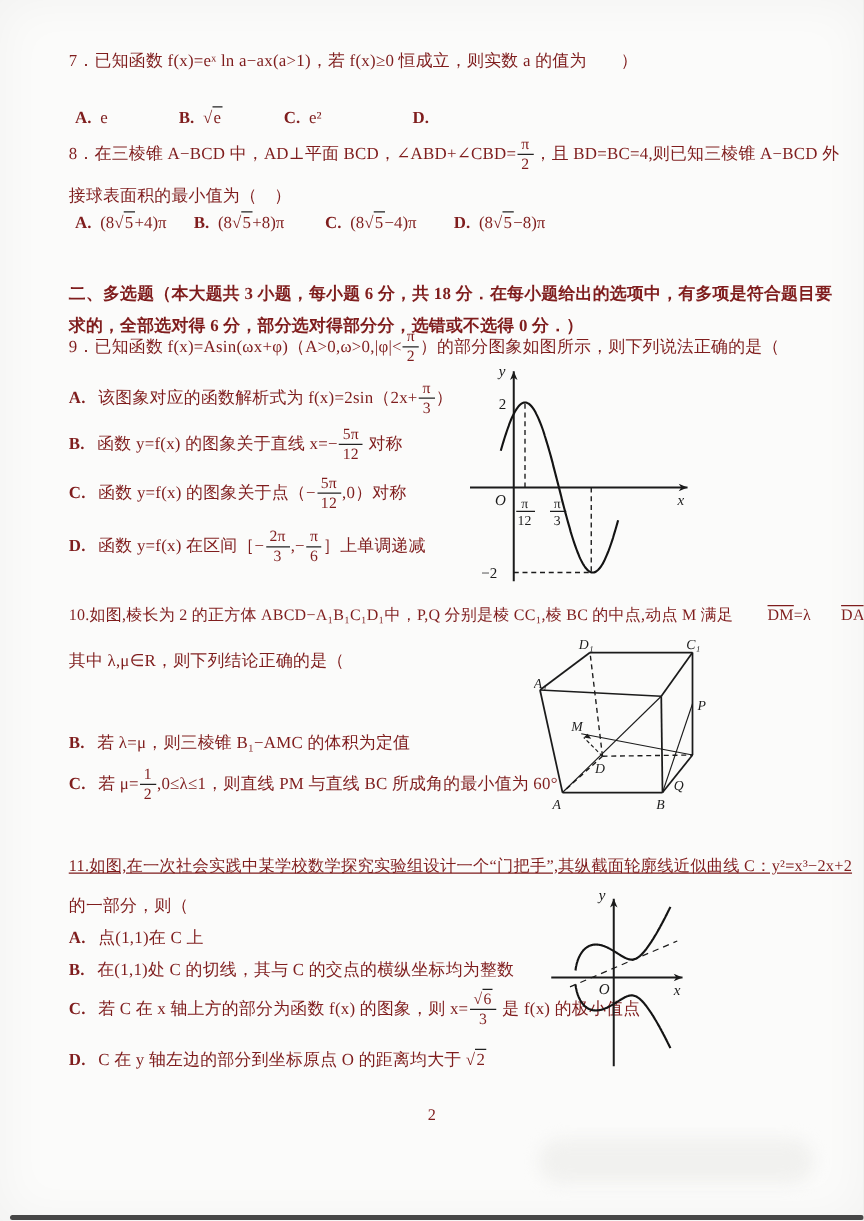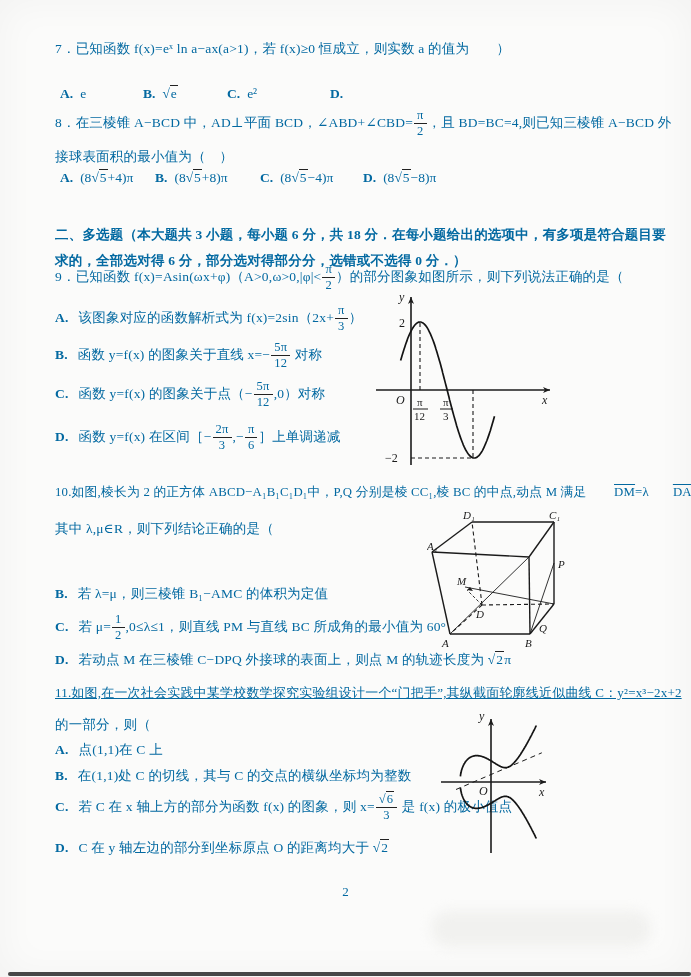--- a/index.html
+++ b/index.html
@@ -1,17 +1,17 @@
 <!DOCTYPE html>
 <html><head>
 <meta charset="utf-8">
 <style>
   html,body{margin:0;padding:0;background:#e9e9e7;}
   .page{position:relative;width:691px;height:977px;margin:0 auto;background:#fbfbfa;overflow:hidden;
-        font-family:"Liberation Serif","DejaVu Serif",serif;color:#0369a1;
+        font-family:"Liberation Serif","DejaVu Serif",serif;color:#7f1d1d;
         box-shadow:inset 0 0 40px rgba(0,0,0,0.04);}
   .line{position:absolute;left:55px;font-size:13.5px;white-space:nowrap;letter-spacing:0.2px;}
   .wrap{white-space:normal;}
   .opt-row{position:absolute;left:55px;height:30px;}
   .opt-row .opt{position:absolute;top:0;white-space:nowrap;font-size:13.5px;}
   .opt .lbl{font-weight:bold;margin-right:7px;font-family:"Liberation Serif",serif;}
   .qopt .lbl{font-weight:bold;margin-right:10px;}
   .bold{font-weight:bold;}
   
   .fr{display:inline-block;vertical-align:middle;text-align:center;line-height:1.02;margin:0 1px;font-size:0.93em;position:relative;top:-1px;}
@@ -79,24 +79,23 @@
     <text x="51" y="119" font-size="11">π</text>
     <line x1="47" y1="122" x2="62" y2="122" stroke="#1b1b1b" stroke-width="1"></line>
     <text x="48" y="133" font-size="11">12</text>
 
     <text x="77" y="119" font-size="11">π</text>
     <line x1="74" y1="122" x2="87" y2="122" stroke="#1b1b1b" stroke-width="1"></line>
     <text x="77" y="133" font-size="11">3</text>
   </svg>
 
   <div class="line" style="top:484px;font-size:12.8px;">10.如图,棱长为 2 的正方体 ABCD−A₁B₁C₁D₁中，P,Q 分别是棱 CC₁,棱 BC 的中点,动点 M 满足 <span class="ovl">DM</span>=λ<span class="ovl">DA</span>+μ<span class="ovl">DD₁</span>，</div>
-  <div class="line" style="top:520px;">其中 λ,μ∈R，则下列结论正确的是（</div>
+  <div class="line" style="top:520px;font-family:Liberation Serif, serif;">其中 λ,μ∈R，则下列结论正确的是（</div>
   <div class="line qopt" style="top:585px;"><span class="lbl">B.</span><span>若 λ=μ，则三棱锥 B₁−AMC 的体积为定值</span></div>
   <div class="line qopt" style="top:614px;"><span class="lbl">C.</span><span>若 μ=<span class="fr"><span class="fn">1</span><span class="fd">2</span></span>,0≤λ≤1，则直线 PM 与直线 BC 所成角的最小值为 60°</span></div>
-  <div class="line qopt" style="top:651px;"><span class="lbl">D.</span><span>若动点 M 在三棱锥 C−DPQ 外接球的表面上，则点 M 的轨迹长度为 <span class="rt">√<span class="rtb">2</span></span>π</span></div>
 
   <svg style="position:absolute;left:427px;top:507px;" width="180" height="150" viewBox="0 0 180 150">
     <g stroke="#1b1b1b" stroke-width="1.4" fill="none">
 
       <line x1="5" y1="45" x2="45" y2="15"></line>
       <line x1="45" y1="15" x2="127" y2="15"></line>
       <line x1="127" y1="15" x2="127" y2="97"></line>
       <line x1="5" y1="45" x2="23" y2="127"></line>
       <line x1="23" y1="127" x2="103" y2="127"></line>
       <line x1="103" y1="127" x2="127" y2="97"></line>

